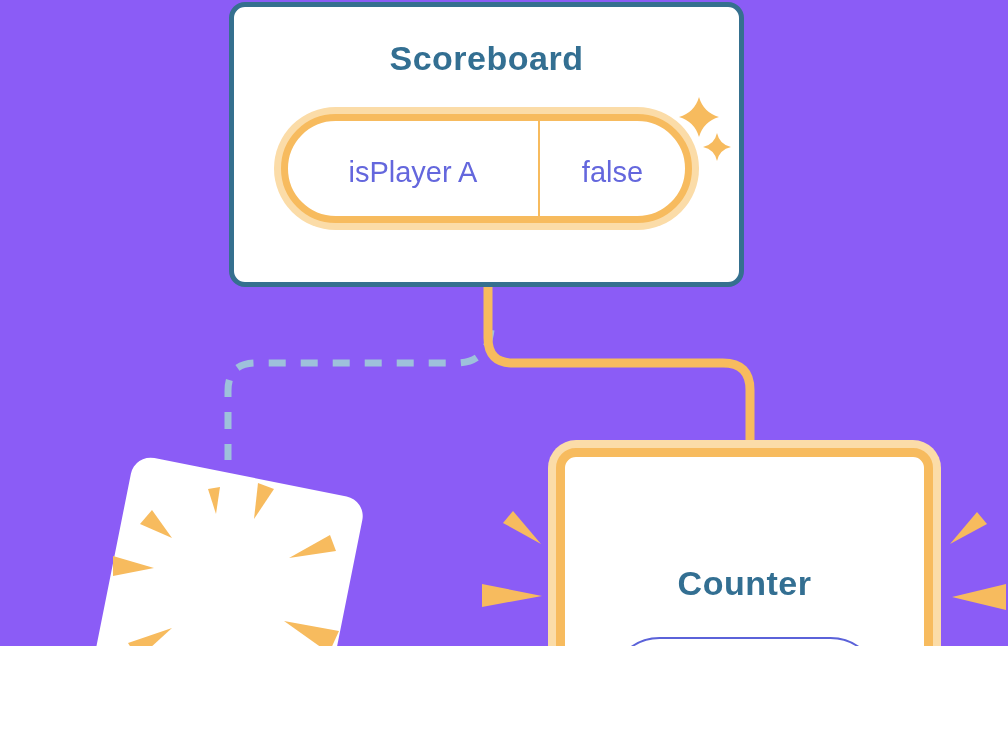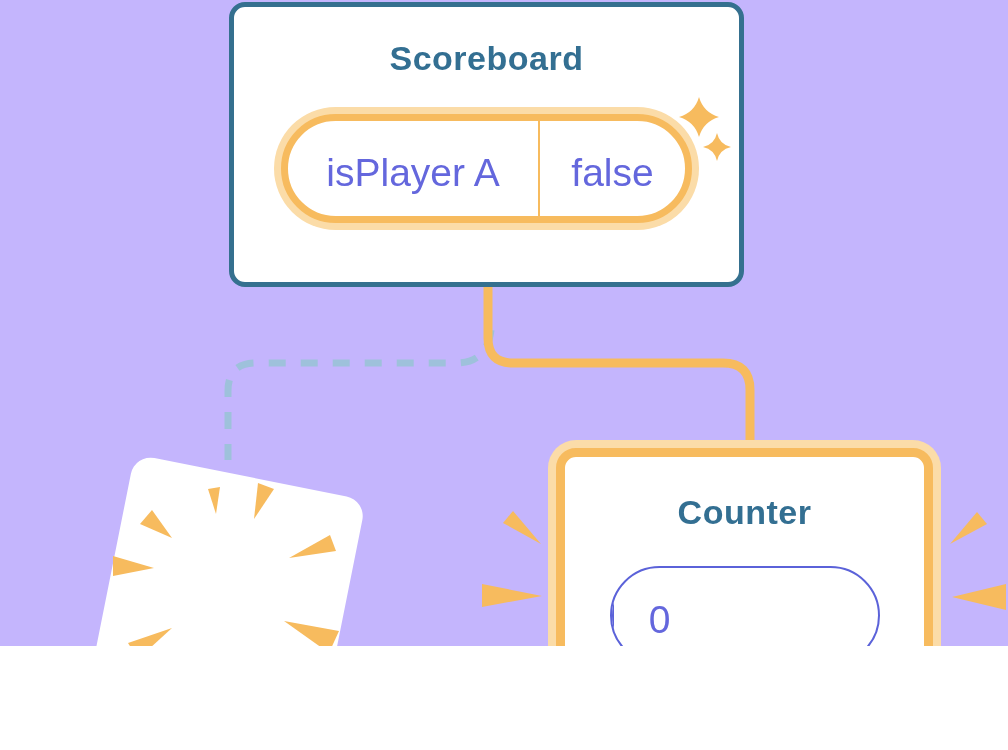--- a/index.html
+++ b/index.html
@@ -1,19 +1,19 @@
 <!DOCTYPE html>
 <html><head>
 <meta charset="utf-8">
 <style>
   html,body{margin:0;padding:0;background:#ffffff;}
   #stage{
     position:relative;
     width:1008px;height:646px;
-    background:#c4b5fd;
+    background:#8b5cf6;
     font-family:"Liberation Sans", sans-serif;
     overflow:hidden;
   }
   svg{position:absolute;left:0;top:0;pointer-events:none;}
   #bg-layer{z-index:0;}
   #fx-layer{z-index:2;}
 
   .card{
     position:absolute;
     background:#ffffff;
@@ -24,20 +24,21 @@
   #scoreboard-card{
     left:229px;top:2px;width:515px;height:285px;
     border:5px solid var(--teal-border);
     border-radius:16px;
   }
   #counter-card{
     left:556px;top:448px;width:377px;height:297px;
     border:9px solid var(--orange);
     box-shadow:0 0 0 8px var(--orange-light);
     border-radius:20px;
+    justify-content:flex-end;
   }
   .card-title{
     font-size:34px;font-weight:700;letter-spacing:0.5px;
     color:var(--teal-text);
   }
   #scoreboard-card .card-title{margin-top:32px;}
   #counter-card .card-title{margin-top:36px;}
 
   .state-pill{
     display:flex;align-items:stretch;
@@ -53,21 +54,21 @@
     box-shadow:0 0 0 7px var(--orange-light);
   }
   #counter-pill{
     margin-top:34px;
     width:270px;height:99px;
     border:2px solid var(--purple-line);
   }
   .pill-key,.pill-value{
     display:flex;align-items:center;justify-content:center;
     color:var(--purple);
-    font-size:39px;
+    font-size:29px;
     margin-top:8px;
   }
   #scoreboard-pill .pill-key{width:250px;}
   #scoreboard-pill .pill-value{width:145px;font-weight:400;}
   #counter-pill .pill-key{width:172px;}
   #counter-pill .pill-value{width:92px;}
   .pill-divider{width:2px;}
   #scoreboard-pill .pill-divider{background:var(--orange);}
   #counter-pill .pill-divider{background:var(--purple-line);}
 </style>

